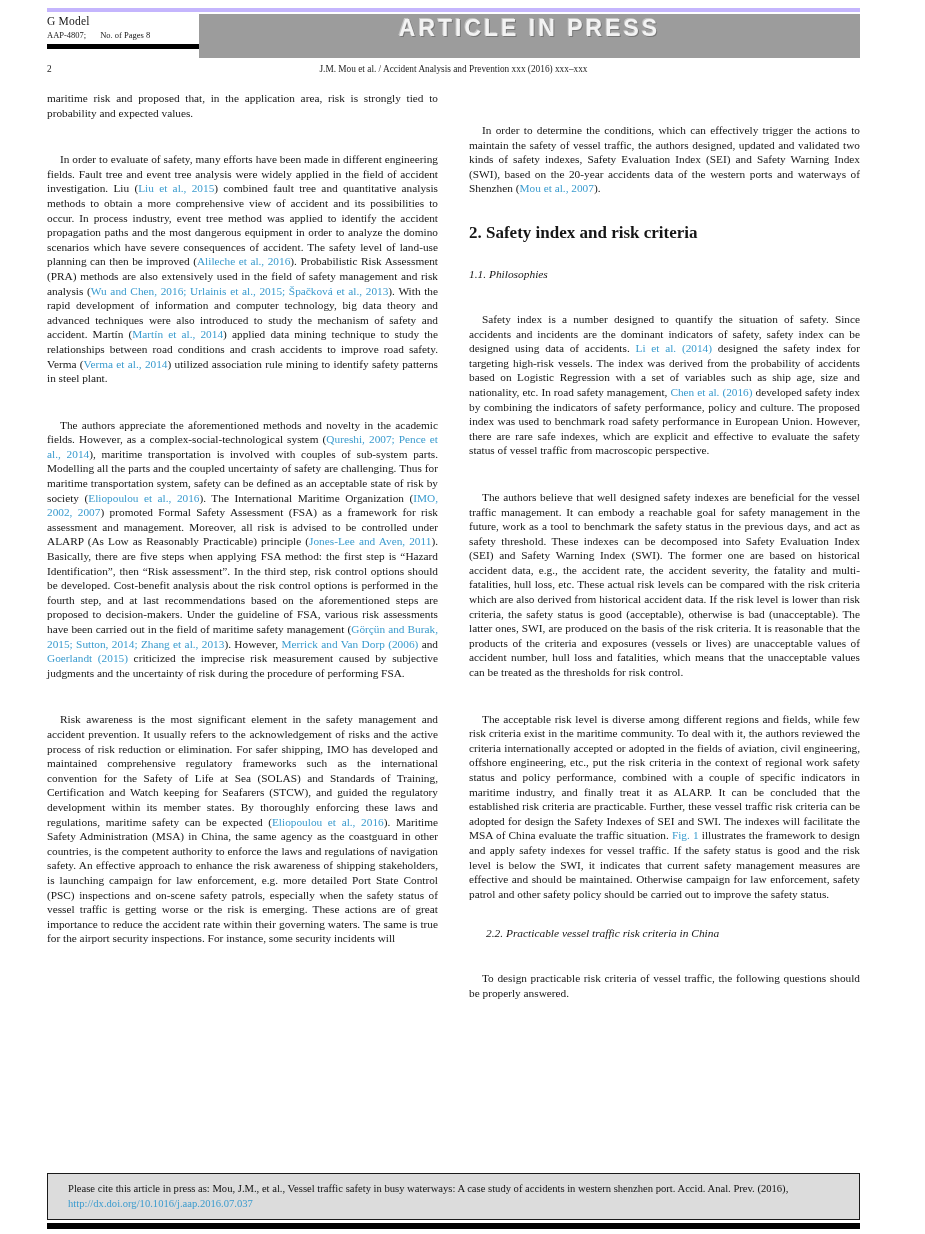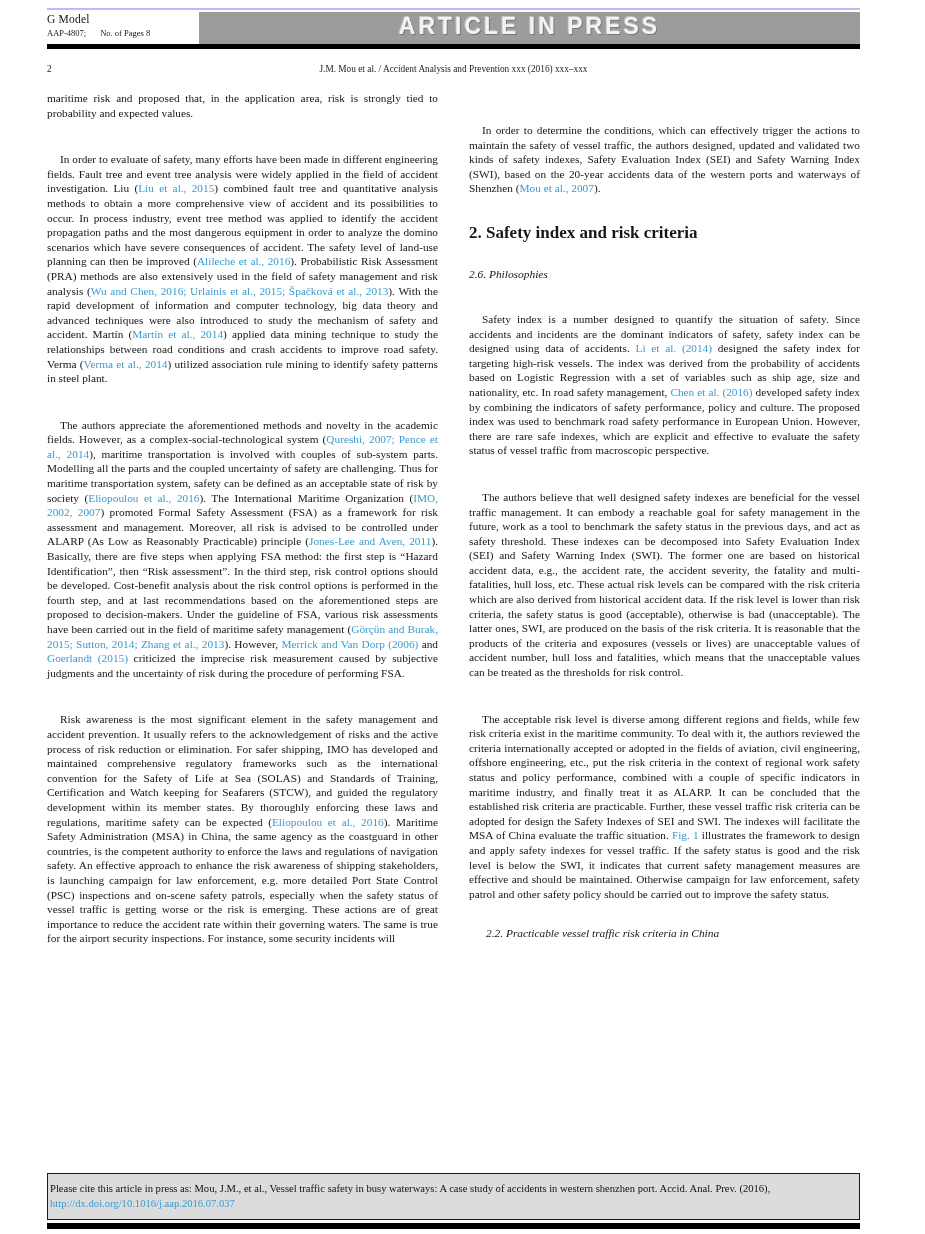--- a/index.html
+++ b/index.html
@@ -7,27 +7,27 @@
   body {
     width: 925px; height: 1234px;
     position: relative;
     font-family: "Liberation Serif", serif;
     color: #161616;
     overflow: hidden;
   }
   .page { position: absolute; inset: 0; padding: 8px 65px 0 47px; }
 
   
-  .press-header { position: relative; height: 33px; border-top: 2px solid #c4b5fd; }
+  .press-header { position: relative; height: 33px; border-top: 4px solid #c4b5fd; }
   .gmodel { position: absolute; left: 0; top: 3px; width: 150px; }
   .gmodel-title { font-size: 11.5px; letter-spacing: 0.2px; }
   .gmodel-sub { font-size: 8.5px; margin-top: 3px; white-space: nowrap; }
   .gmodel-sub span + span { margin-left: 14px; margin-top: 20px; }
   .banner {
-    position: absolute; left: 152px; right: 0; top: 2px; height: 32px;
+    position: absolute; left: 152px; right: 0; top: 2px; height: 44px;
     background: var(--banner-bg, #9c9c9c);
     color: var(--banner-text, #f3f3f3);
     font-family: "Liberation Sans", sans-serif;
     font-weight: bold; font-size: 23px; letter-spacing: 3px;
     text-align: center; line-height: 28px;
     text-shadow: 1px 1px 0 #777, -1px -1px 0 #c4c4c4;
   }
   .header-bar { height: 5px; background: #000; margin-top: 3px; }
 
   
@@ -55,21 +55,21 @@
     margin: 0 0 23px 0;
   }
   .col .h3.spaced { margin-top: 26px; margin-left: 17px; }
   .link { color: var(--link, #3a9bce); cursor: pointer; }
 
   
   .footer { position: absolute; left: 47px; right: 65px; bottom: 5px; }
   .footer-box {
     background: var(--footer-bg, #dcdcdc);
     border: 1px solid #1a1a1a;
-    padding: 8px 2px;
+    padding: 8px 20px;
     font-size: 10.6px; line-height: 14.5px;
     text-align: left; color: #111;
   }
   .footer-bar { height: 6px; background: #000; margin-top: 3px; }
 </style>
 </head>
 <body>
 
 <div class="page">
 
@@ -92,25 +92,26 @@
   <div class="columns">
     <div class="col">
         <p><span>maritime risk and proposed that, in the application area, risk is strongly tied to probability and expected values.</span></p>
         <p class="indent"><span>In order to evaluate of safety, many efforts have been made in different engineering fields. Fault tree and event tree analysis were widely applied in the field of accident investigation. Liu (</span><span class="link">Liu et al., 2015</span><span>) combined fault tree and quantitative analysis methods to obtain a more comprehensive view of accident and its possibilities to occur. In process industry, event tree method was applied to identify the accident propagation paths and the most dangerous equipment in order to analyze the domino scenarios which have severe consequences of accident. The safety level of land-use planning can then be improved (</span><span class="link">Alileche et al., 2016</span><span>). Probabilistic Risk Assessment (PRA) methods are also extensively used in the field of safety management and risk analysis (</span><span class="link">Wu and Chen, 2016; Urlainis et al., 2015; Špačková et al., 2013</span><span>). With the rapid development of information and computer technology, big data theory and advanced techniques were also introduced to study the mechanism of safety and accident. Martín (</span><span class="link">Martín et al., 2014</span><span>) applied data mining technique to study the relationships between road conditions and crash accidents to improve road safety. Verma (</span><span class="link">Verma et al., 2014</span><span>) utilized association rule mining to identify safety patterns in steel plant.</span></p>
         <p class="indent"><span>The authors appreciate the aforementioned methods and novelty in the academic fields. However, as a complex-social-technological system (</span><span class="link">Qureshi, 2007; Pence et al., 2014</span><span>), maritime transportation is involved with couples of sub-system parts. Modelling all the parts and the coupled uncertainty of safety are challenging. Thus for maritime transportation system, safety can be defined as an acceptable state of risk by society (</span><span class="link">Eliopoulou et al., 2016</span><span>). The International Maritime Organization (</span><span class="link">IMO, 2002, 2007</span><span>) promoted Formal Safety Assessment (FSA) as a framework for risk assessment and management. Moreover, all risk is advised to be controlled under ALARP (As Low as Reasonably Practicable) principle (</span><span class="link">Jones-Lee and Aven, 2011</span><span>). Basically, there are five steps when applying FSA method: the first step is “Hazard Identification”, then “Risk assessment”. In the third step, risk control options should be developed. Cost-benefit analysis about the risk control options is performed in the fourth step, and at last recommendations based on the aforementioned steps are proposed to decision-makers. Under the guideline of FSA, various risk assessments have been carried out in the field of maritime safety management (</span><span class="link">Görçün and Burak, 2015; Sutton, 2014; Zhang et al., 2013</span><span>). However, </span><span class="link">Merrick and Van Dorp (2006)</span><span> and </span><span class="link">Goerlandt (2015)</span><span> criticized the imprecise risk measurement caused by subjective judgments and the uncertainty of risk during the procedure of performing FSA.</span></p>
         <p class="indent"><span>Risk awareness is the most significant element in the safety management and accident prevention. It usually refers to the acknowledgement of risks and the active process of risk reduction or elimination. For safer shipping, IMO has developed and maintained comprehensive regulatory frameworks such as the international convention for the Safety of Life at Sea (SOLAS) and Standards of Training, Certification and Watch keeping for Seafarers (STCW), and guided the regulatory development within its member states. By thoroughly enforcing these laws and regulations, maritime safety can be expected (</span><span class="link">Eliopoulou et al., 2016</span><span>). Maritime Safety Administration (MSA) in China, the same agency as the coastguard in other countries, is the competent authority to enforce the laws and regulations of navigation safety. An effective approach to enhance the risk awareness of shipping stakeholders, is launching campaign for law enforcement, e.g. more detailed Port State Control (PSC) inspections and on-scene safety patrols, especially when the safety status of vessel traffic is getting worse or the risk is emerging. These actions are of great importance to reduce the accident rate within their governing waters. The same is true for the airport security inspections. For instance, some security incidents will</span></p>
       </div>
     <div class="col">
         <p class="indent"><span>In order to determine the conditions, which can effectively trigger the actions to maintain the safety of vessel traffic, the authors designed, updated and validated two kinds of safety indexes, Safety Evaluation Index (SEI) and Safety Warning Index (SWI), based on the 20-year accidents data of the western ports and waterways of Shenzhen (</span><span class="link">Mou et al., 2007</span><span>).</span></p>
         <div class="h2">2. Safety index and risk criteria</div>
-        <div class="h3">2.6. Philosophies</div>
+        <div class="h3">1.1. Philosophies</div>
         <p class="indent"><span>Safety index is a number designed to quantify the situation of safety. Since accidents and incidents are the dominant indicators of safety, safety index can be designed using data of accidents. </span><span class="link">Li et al. (2014)</span><span> designed the safety index for targeting high-risk vessels. The index was derived from the probability of accidents based on Logistic Regression with a set of variables such as ship age, size and nationality, etc. In road safety management, </span><span class="link">Chen et al. (2016)</span><span> developed safety index by combining the indicators of safety performance, policy and culture. The proposed index was used to benchmark road safety performance in European Union. However, there are rare safe indexes, which are explicit and effective to evaluate the safety status of vessel traffic from macroscopic perspective.</span></p>
         <p class="indent"><span>The authors believe that well designed safety indexes are beneficial for the vessel traffic management. It can embody a reachable goal for safety management in the future, work as a tool to benchmark the safety status in the previous days, and act as safety threshold. These indexes can be decomposed into Safety Evaluation Index (SEI) and Safety Warning Index (SWI). The former one are based on historical accident data, e.g., the accident rate, the accident severity, the fatality and multi-fatalities, hull loss, etc. These actual risk levels can be compared with the risk criteria which are also derived from historical accident data. If the risk level is lower than risk criteria, the safety status is good (acceptable), otherwise is bad (unacceptable). The latter ones, SWI, are produced on the basis of the risk criteria. It is reasonable that the products of the criteria and exposures (vessels or lives) are unacceptable values of accident number, hull loss and fatalities, which means that the unacceptable values can be treated as the thresholds for risk control.</span></p>
         <p class="indent"><span>The acceptable risk level is diverse among different regions and fields, while few risk criteria exist in the maritime community. To deal with it, the authors reviewed the criteria internationally accepted or adopted in the fields of aviation, civil engineering, offshore engineering, etc., put the risk criteria in the context of regional work safety status and policy performance, combined with a couple of specific indicators in maritime industry, and finally treat it as ALARP. It can be concluded that the established risk criteria are practicable. Further, these vessel traffic risk criteria can be adopted for design the Safety Indexes of SEI and SWI. The indexes will facilitate the MSA of China evaluate the traffic situation. </span><span class="link">Fig. 1</span><span> illustrates the framework to design and apply safety indexes for vessel traffic. If the safety status is good and the risk level is below the SWI, it indicates that current safety management measures are effective and should be maintained. Otherwise campaign for law enforcement, safety patrol and other safety policy should be carried out to improve the safety status.</span></p>
         <div class="h3 spaced">2.2. Practicable vessel traffic risk criteria in China</div>
+        <p class="indent"><span>To design practicable risk criteria of vessel traffic, the following questions should be properly answered.</span></p>
       </div>
   </div>
 
   <div class="footer">
     <div class="footer-box"><span>Please cite this article in press as: Mou, J.M., et al., Vessel traffic safety in busy waterways: A case study of accidents in western shenzhen port. Accid. Anal. Prev. (2016), </span><span class="link">http://dx.doi.org/10.1016/j.aap.2016.07.037</span></div>
     <div class="footer-bar"></div>
   </div>
 
 </div>
 

